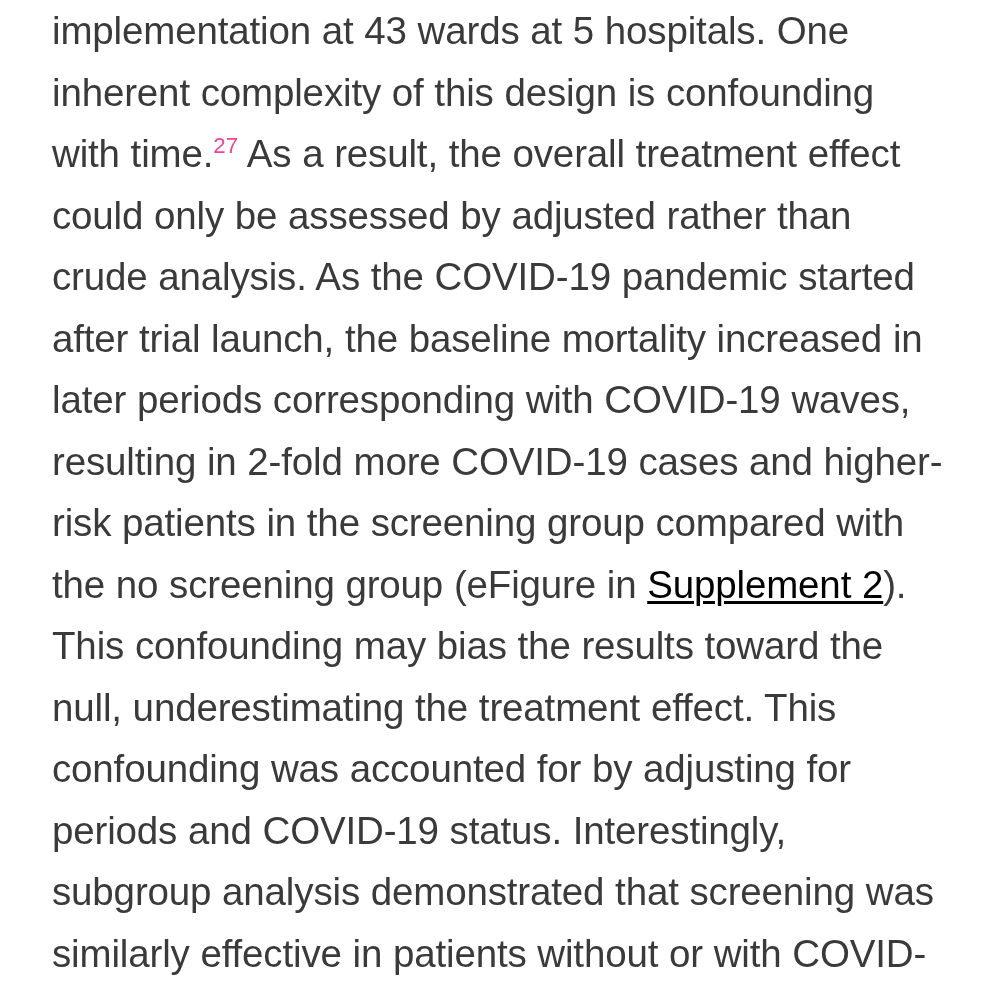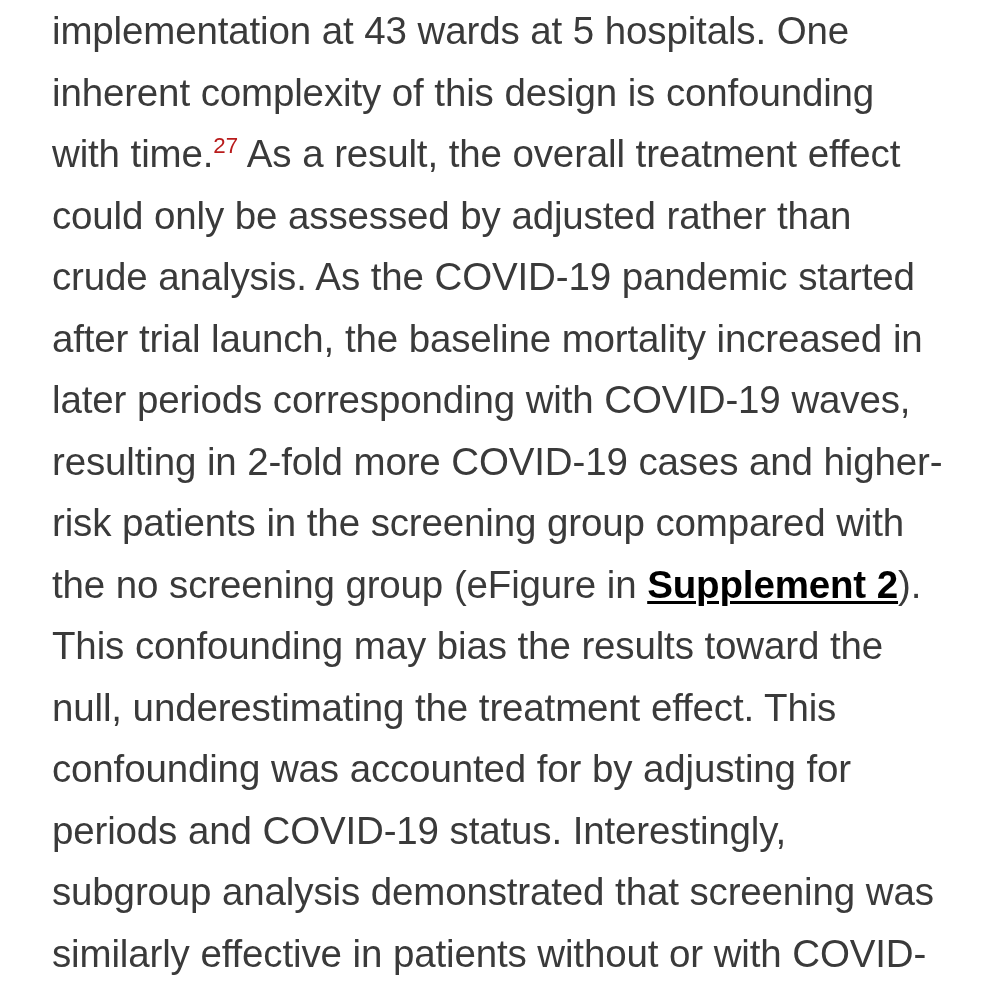--- a/index.html
+++ b/index.html
@@ -41,29 +41,29 @@
     text-align: left;
     text-rendering: optimizeLegibility;
     -webkit-font-smoothing: antialiased;
   }
 
   
   .ref-sup {
     font-size: 0.58em;
     vertical-align: 0.62em;
     line-height: 0;
-    color: #b91c1c;
+    color: #ec4899;
     letter-spacing: 0px;
     cursor: pointer;
   }
 
   
   .supplement-link {
     color: #000000;
-    font-weight: bold;
+    font-weight: normal;
     text-decoration: underline;
     text-decoration-thickness: 2.5px;
     text-underline-offset: 3px;
     cursor: pointer;
   }
 </style>
 </head>
 <body>
 
 <div id="page">

